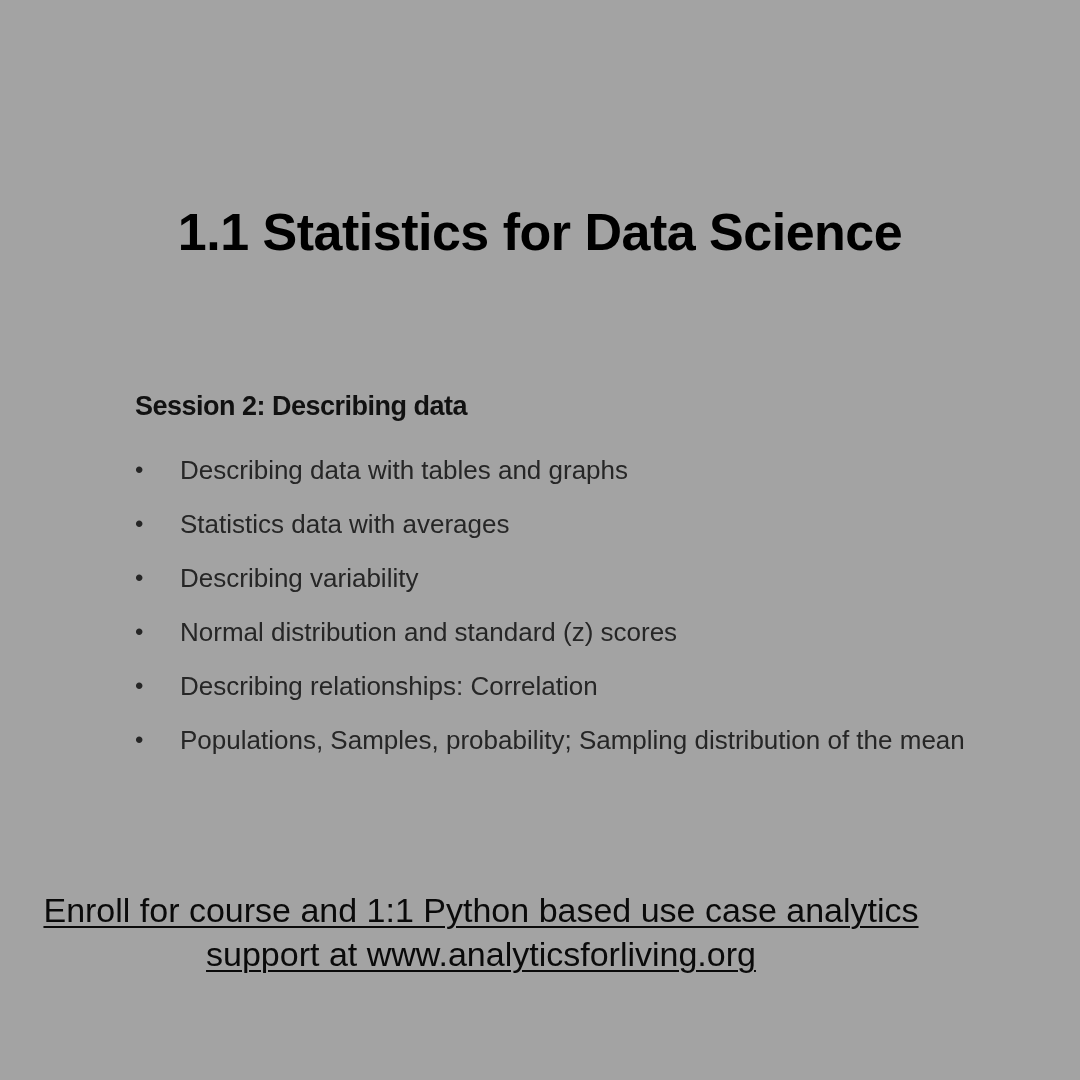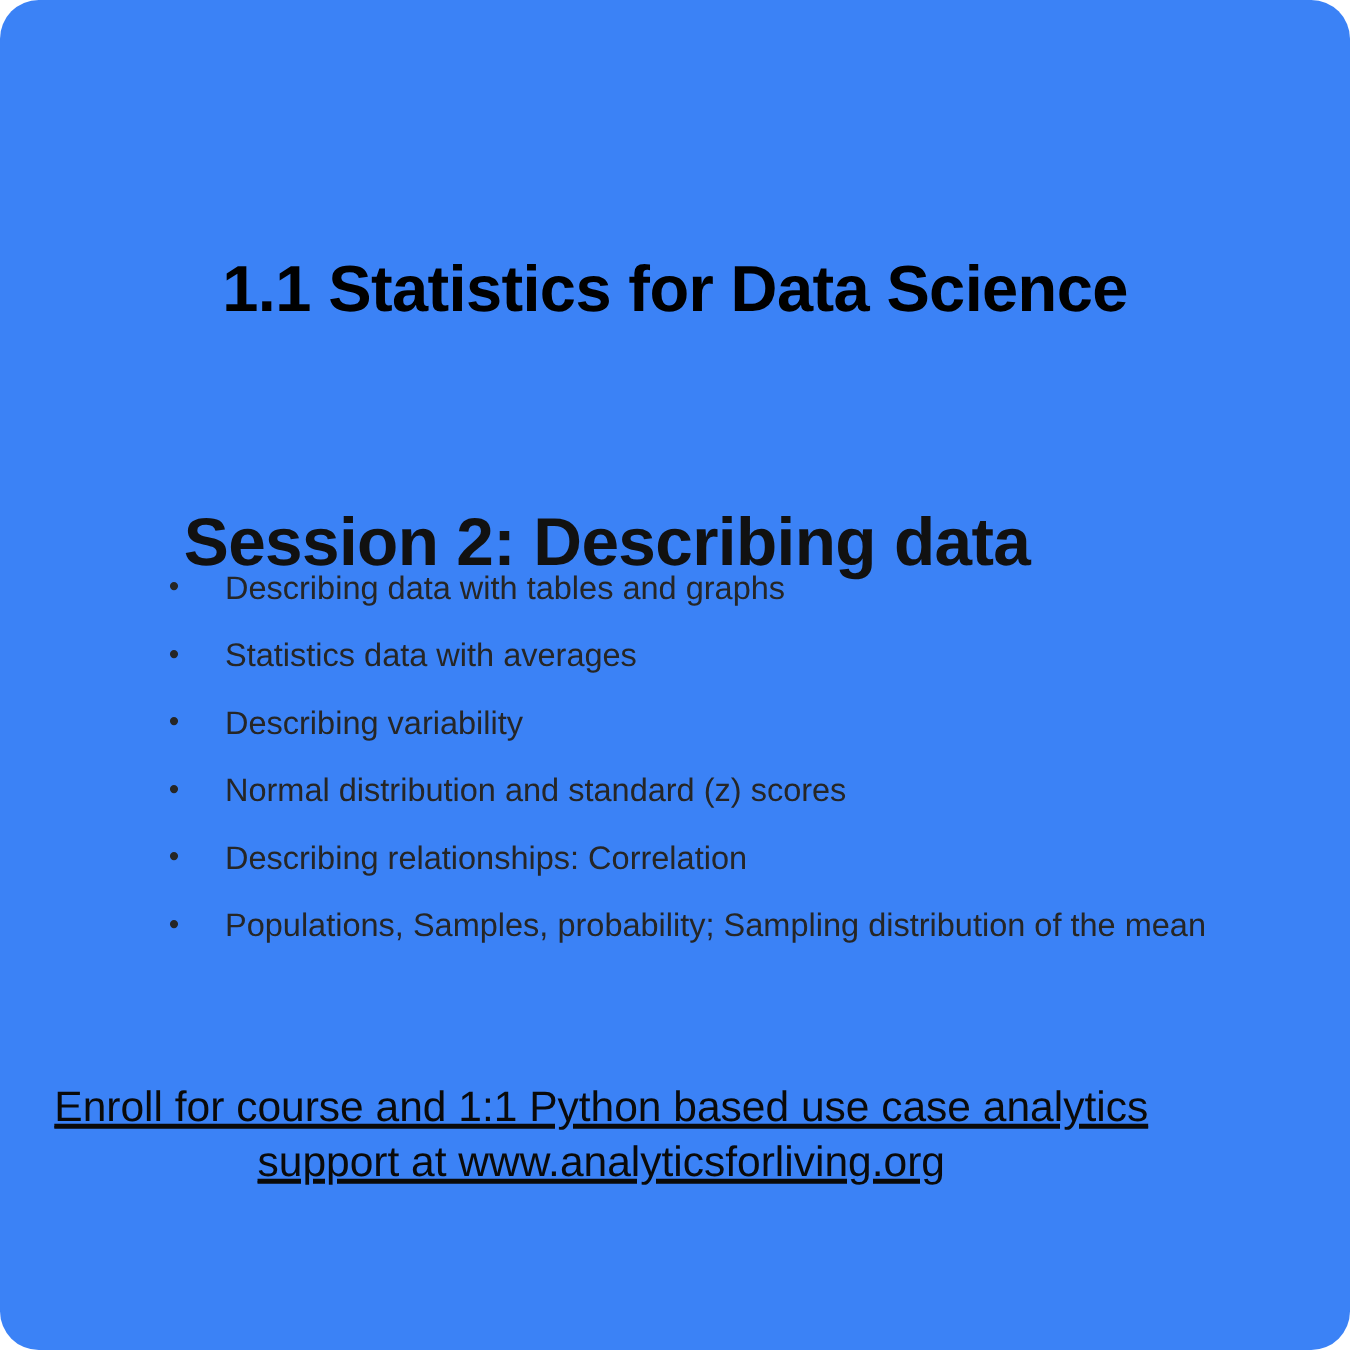--- a/index.html
+++ b/index.html
@@ -11,22 +11,21 @@
     width: 1080px;
     height: 1080px;
     position: relative;
     overflow: hidden;
     font-family: "Liberation Sans", sans-serif;
     color: #000000;
   }
   .canvas {
     position: absolute;
     inset: 0;
-    background: #3b82f6;
-    border-radius: 31px;
+    background: #a3a3a3;
   }
   .title {
     position: absolute;
     top: 196px;
     left: 0;
     width: 1080px;
     margin: 0;
     text-align: center;
     font-size: 52px;
     font-weight: 700;
@@ -34,22 +33,22 @@
     letter-spacing: -0.5px;
     color: #000000;
   }
   .title-line {
     display: block;
   }
   .session-heading {
     position: absolute;
     top: 391px;
     left: 135px;
-    margin: 12px;
-    font-size: 54px;
+    margin: 0;
+    font-size: 27px;
     font-weight: 700;
     letter-spacing: -0.5px;
     color: #111111;
     white-space: nowrap;
     text-align: right;
   }
   .bullet-list {
     position: absolute;
     top: 457px;
     left: 135px;
@@ -72,29 +71,28 @@
     flex: 0 0 45px;
     font-size: 24px;
     line-height: 26px;
     color: #262626;
   }
   .bullet-text {
     flex: 1 1 auto;
   }
   .footer {
     position: absolute;
-    top: 864px;
+    top: 888px;
     left: 0;
     width: 962px;
     text-align: center;
     font-size: 34px;
     line-height: 44px;
     color: #0a0a0a;
     cursor: pointer;
-    text-decoration: underline;
   }
   .footer-line {
     text-decoration: underline;
     text-underline-offset: 4px;
     text-decoration-thickness: 2px;
   }
 </style>
 </head>
 <body>
 

